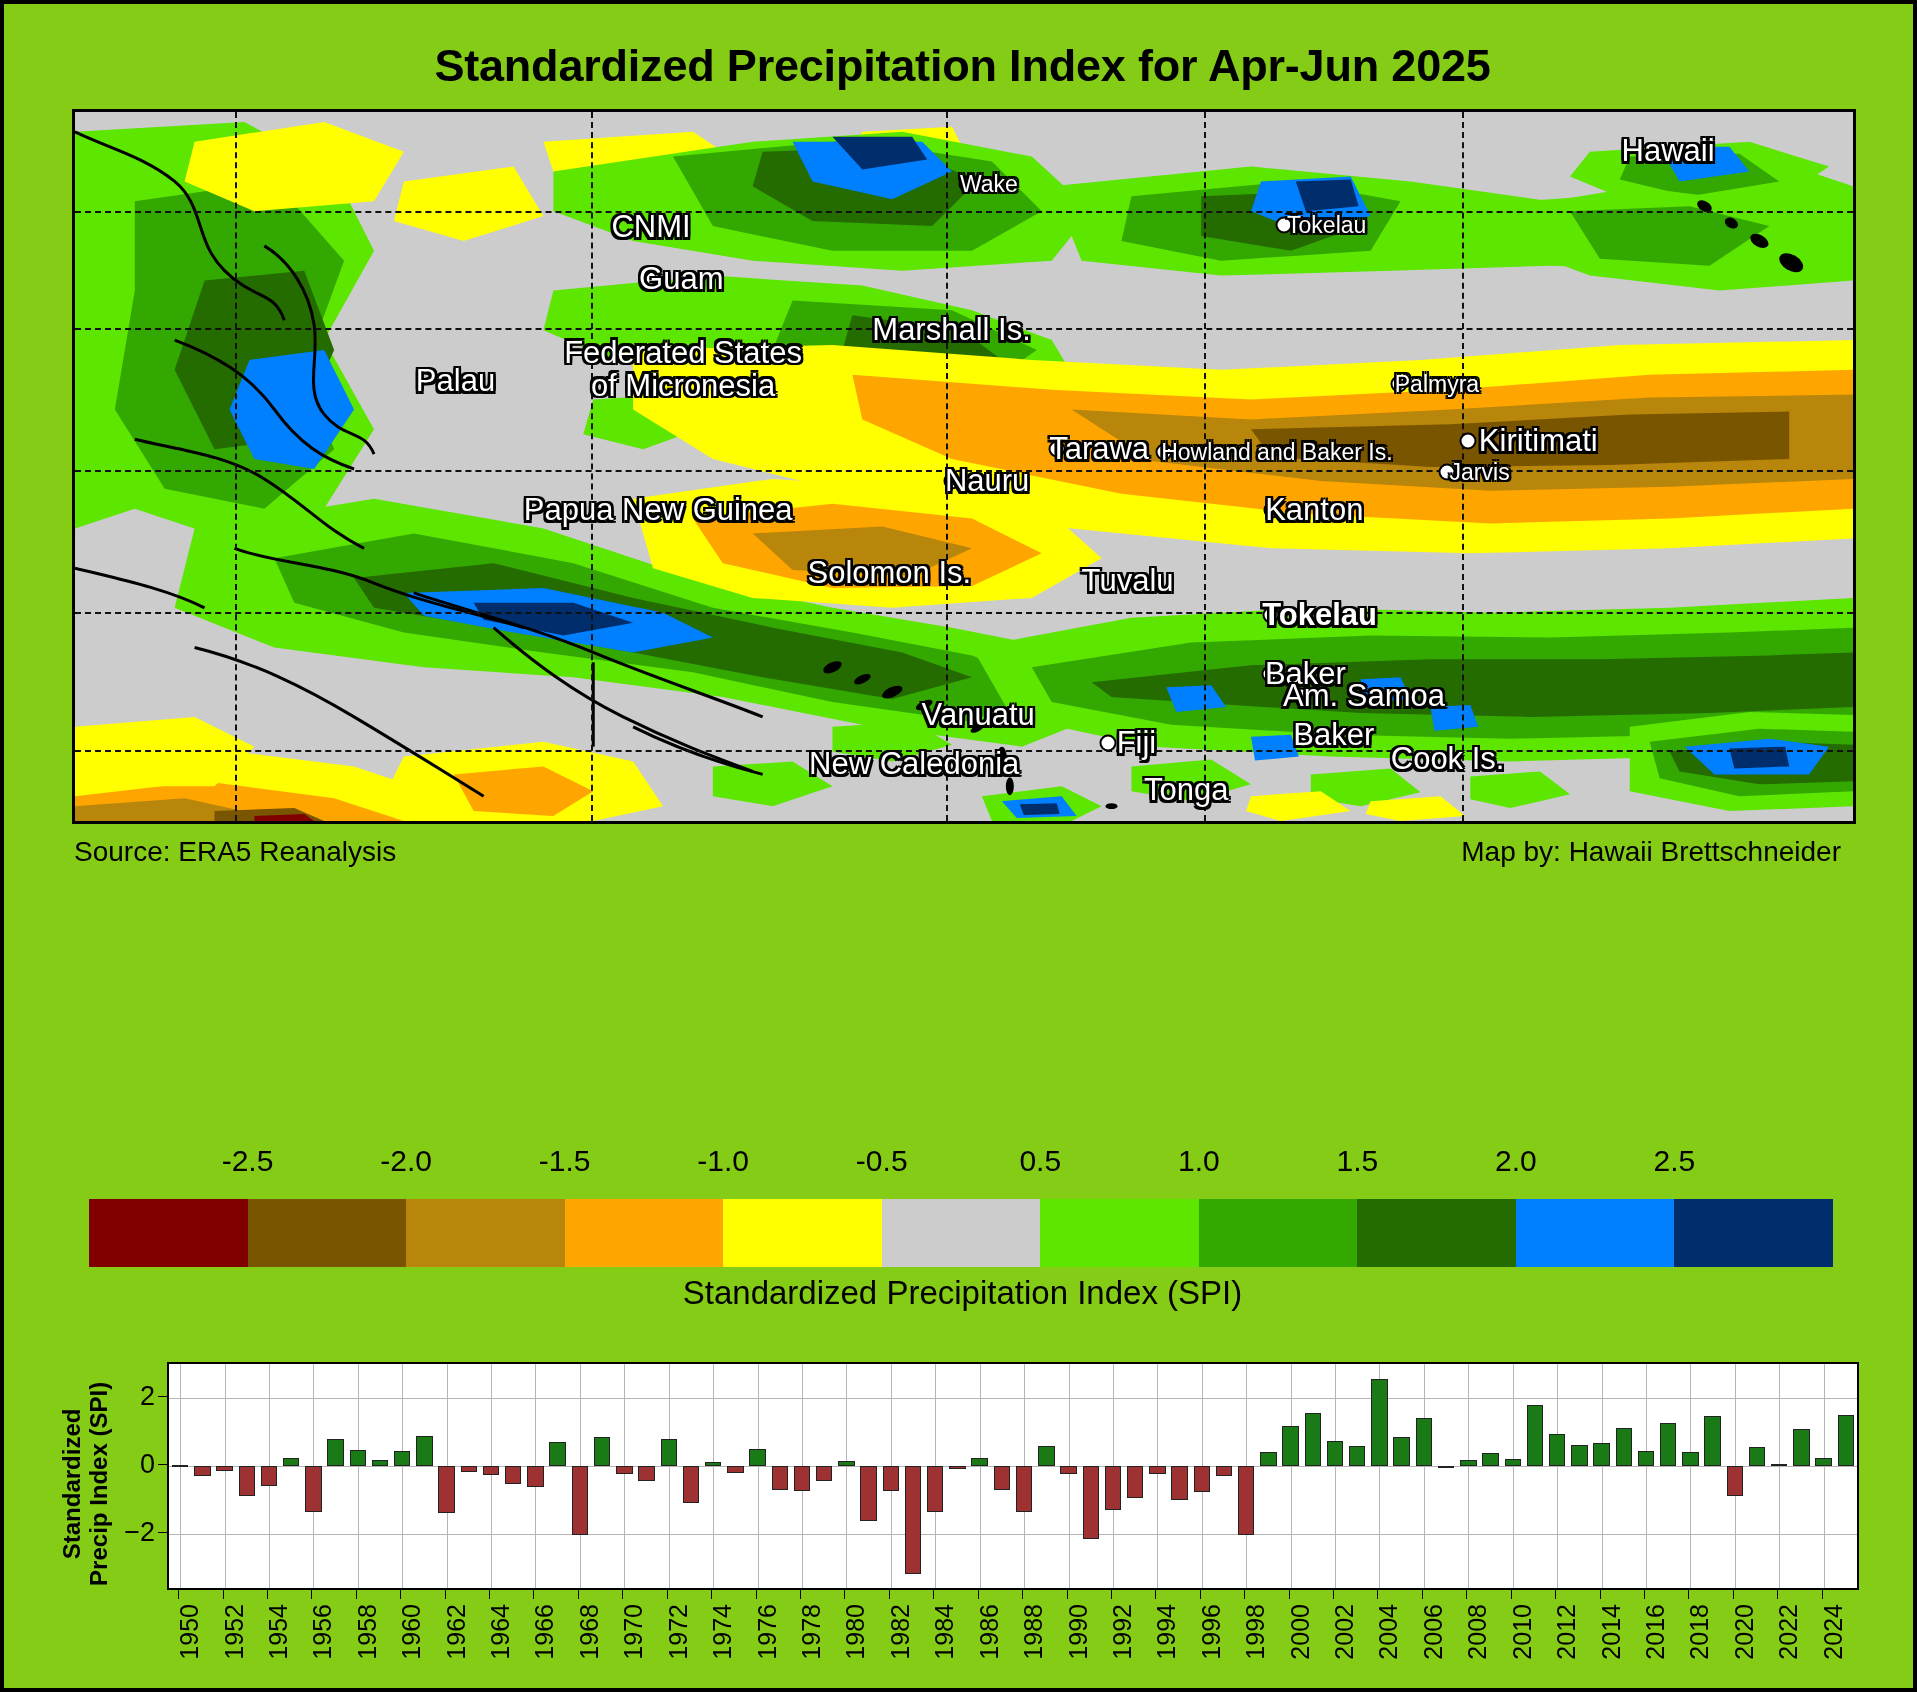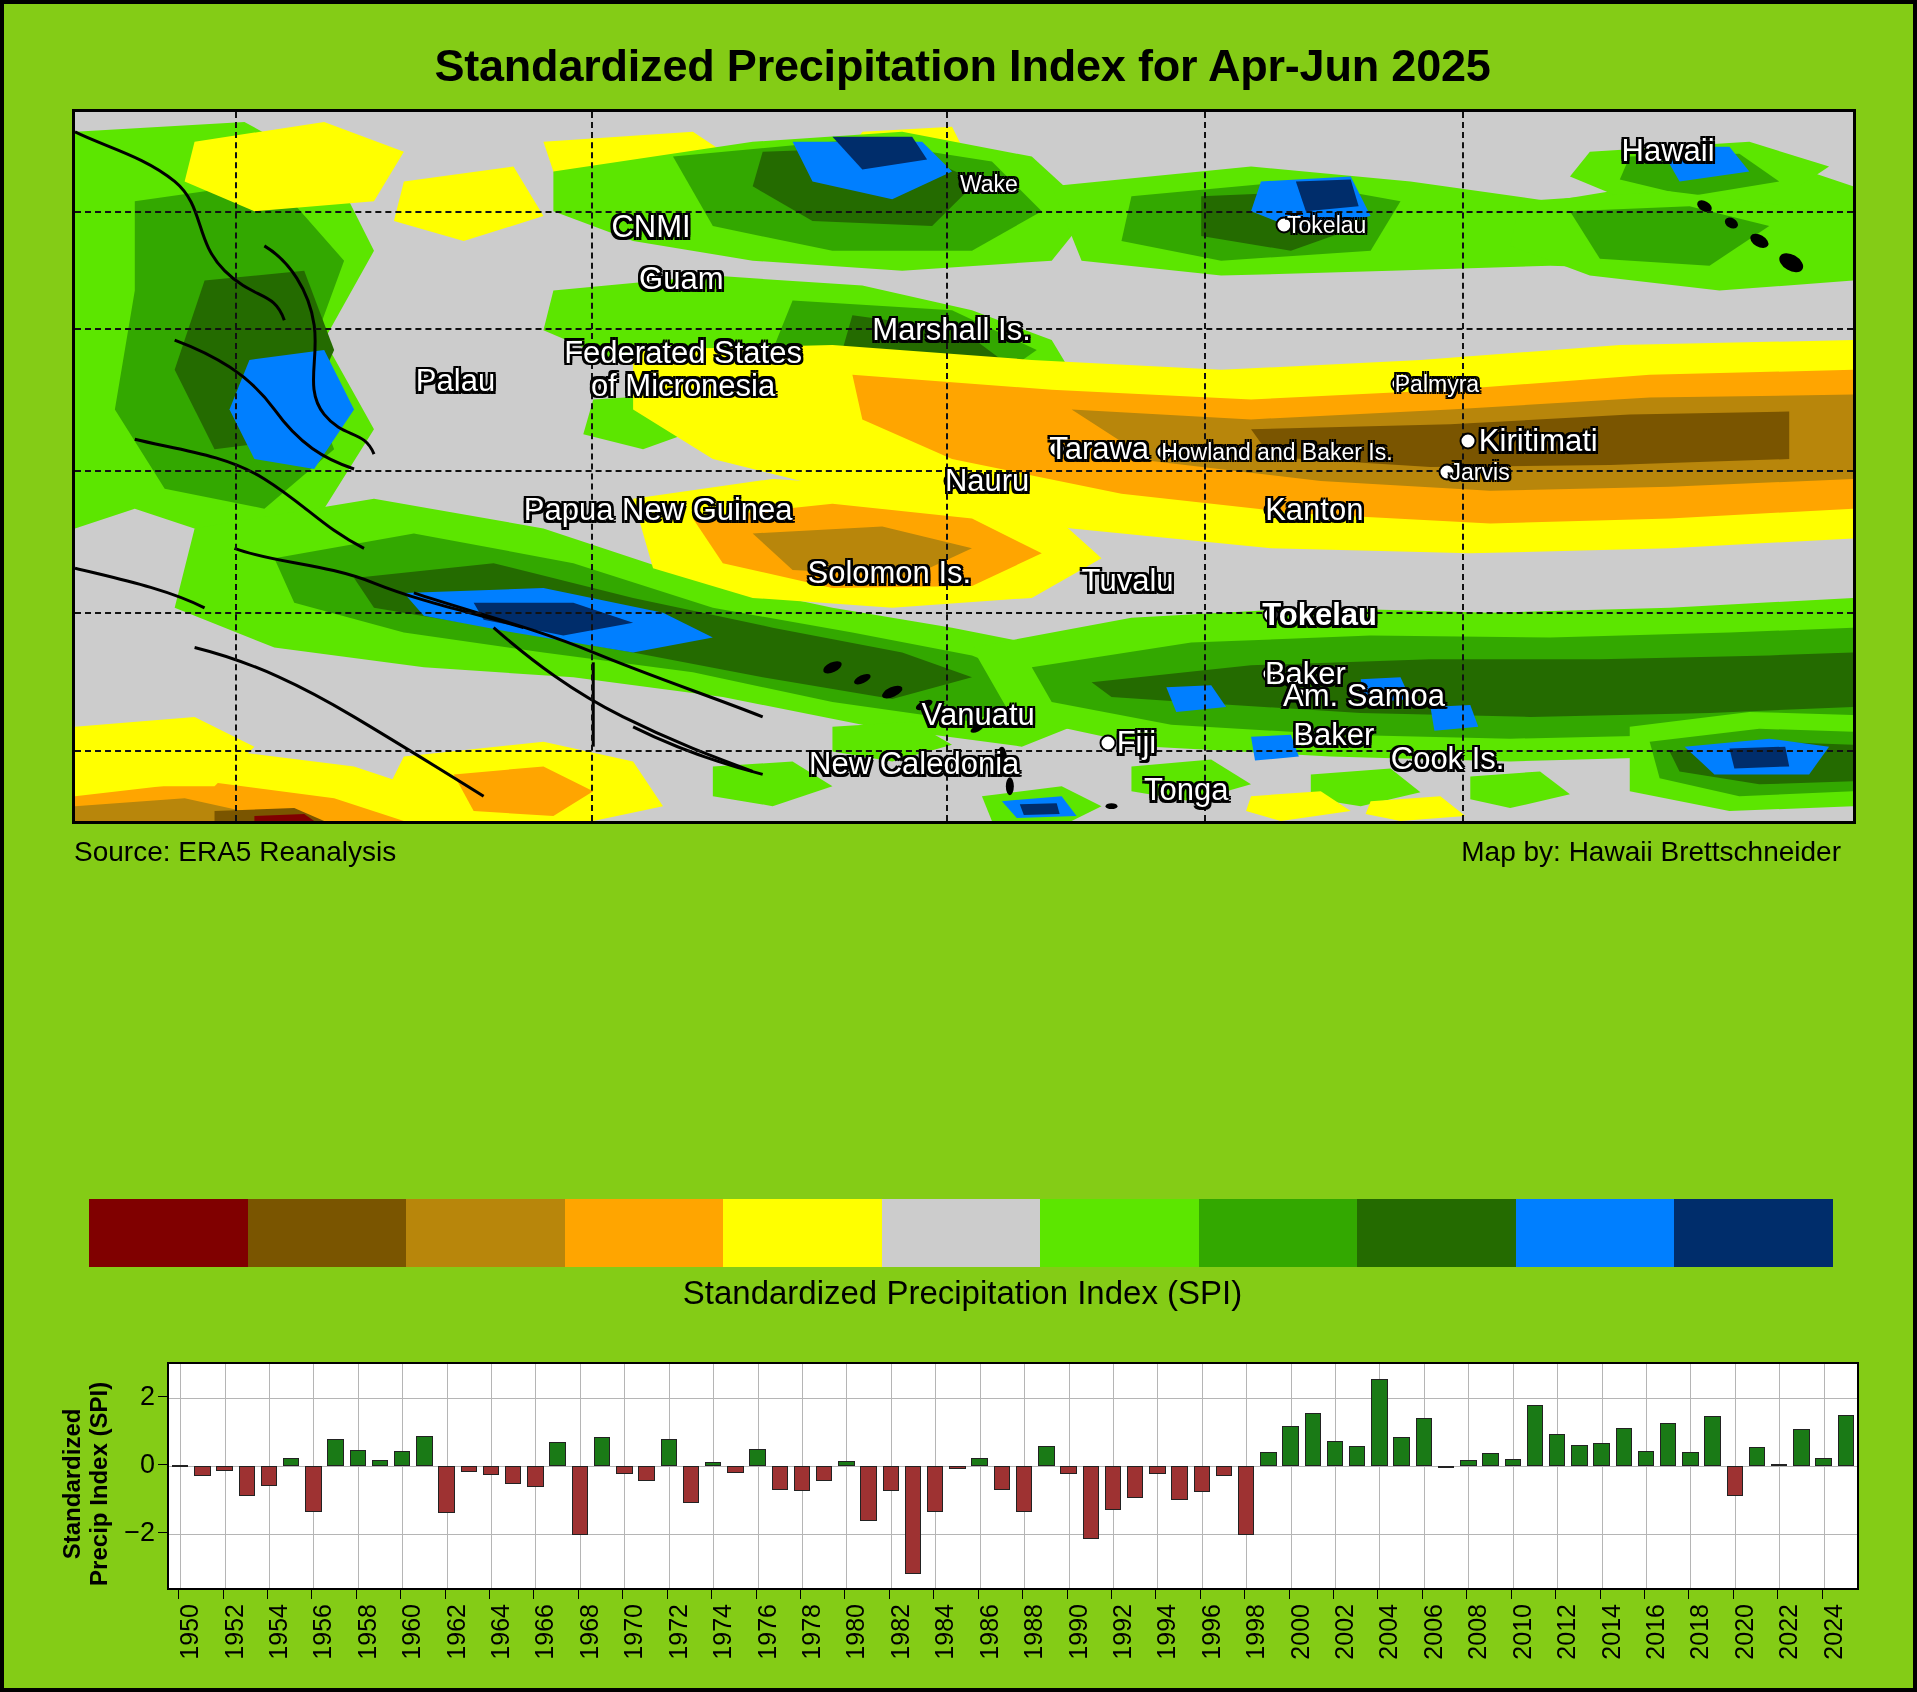--- a/index.html
+++ b/index.html
@@ -247,20 +247,32 @@
         <div class="mlabel big" style="left: 70.8%; top: 87.9%;">Baker</div>
         <div class="mlabel big" style="left: 77.2%; top: 91.3%;">Cook Is.</div>
         <div class="mlabel big" style="left: 47.2%; top: 92%;">New Caledonia</div>
         <div class="mlabel big" style="left: 62.5%; top: 95.6%;">Tonga</div>
       </div>
   </div>
 
   <div id="credit-left">Source: ERA5 Reanalysis</div>
   <div id="credit-right">Map by: Hawaii Brettschneider</div>
 
+  <div id="cbar-ticks">
+      <div class="cb-tick" style="left: 9.09091%;">-2.5</div>
+      <div class="cb-tick" style="left: 18.1818%;">-2.0</div>
+      <div class="cb-tick" style="left: 27.2727%;">-1.5</div>
+      <div class="cb-tick" style="left: 36.3636%;">-1.0</div>
+      <div class="cb-tick" style="left: 45.4545%;">-0.5</div>
+      <div class="cb-tick" style="left: 54.5455%;">0.5</div>
+      <div class="cb-tick" style="left: 63.6364%;">1.0</div>
+      <div class="cb-tick" style="left: 72.7273%;">1.5</div>
+      <div class="cb-tick" style="left: 81.8182%;">2.0</div>
+      <div class="cb-tick" style="left: 90.9091%;">2.5</div>
+    </div>
   <div id="cbar-wrap">
       <div class="cb-seg" style="background: rgb(128, 0, 0);"></div>
       <div class="cb-seg" style="background: rgb(122, 85, 0);"></div>
       <div class="cb-seg" style="background: rgb(184, 134, 11);"></div>
       <div class="cb-seg" style="background: rgb(255, 165, 0);"></div>
       <div class="cb-seg" style="background: rgb(255, 255, 0);"></div>
       <div class="cb-seg" style="background: rgb(204, 204, 204);"></div>
       <div class="cb-seg" style="background: rgb(92, 230, 0);"></div>
       <div class="cb-seg" style="background: rgb(51, 168, 0);"></div>
       <div class="cb-seg" style="background: rgb(36, 107, 0);"></div>

